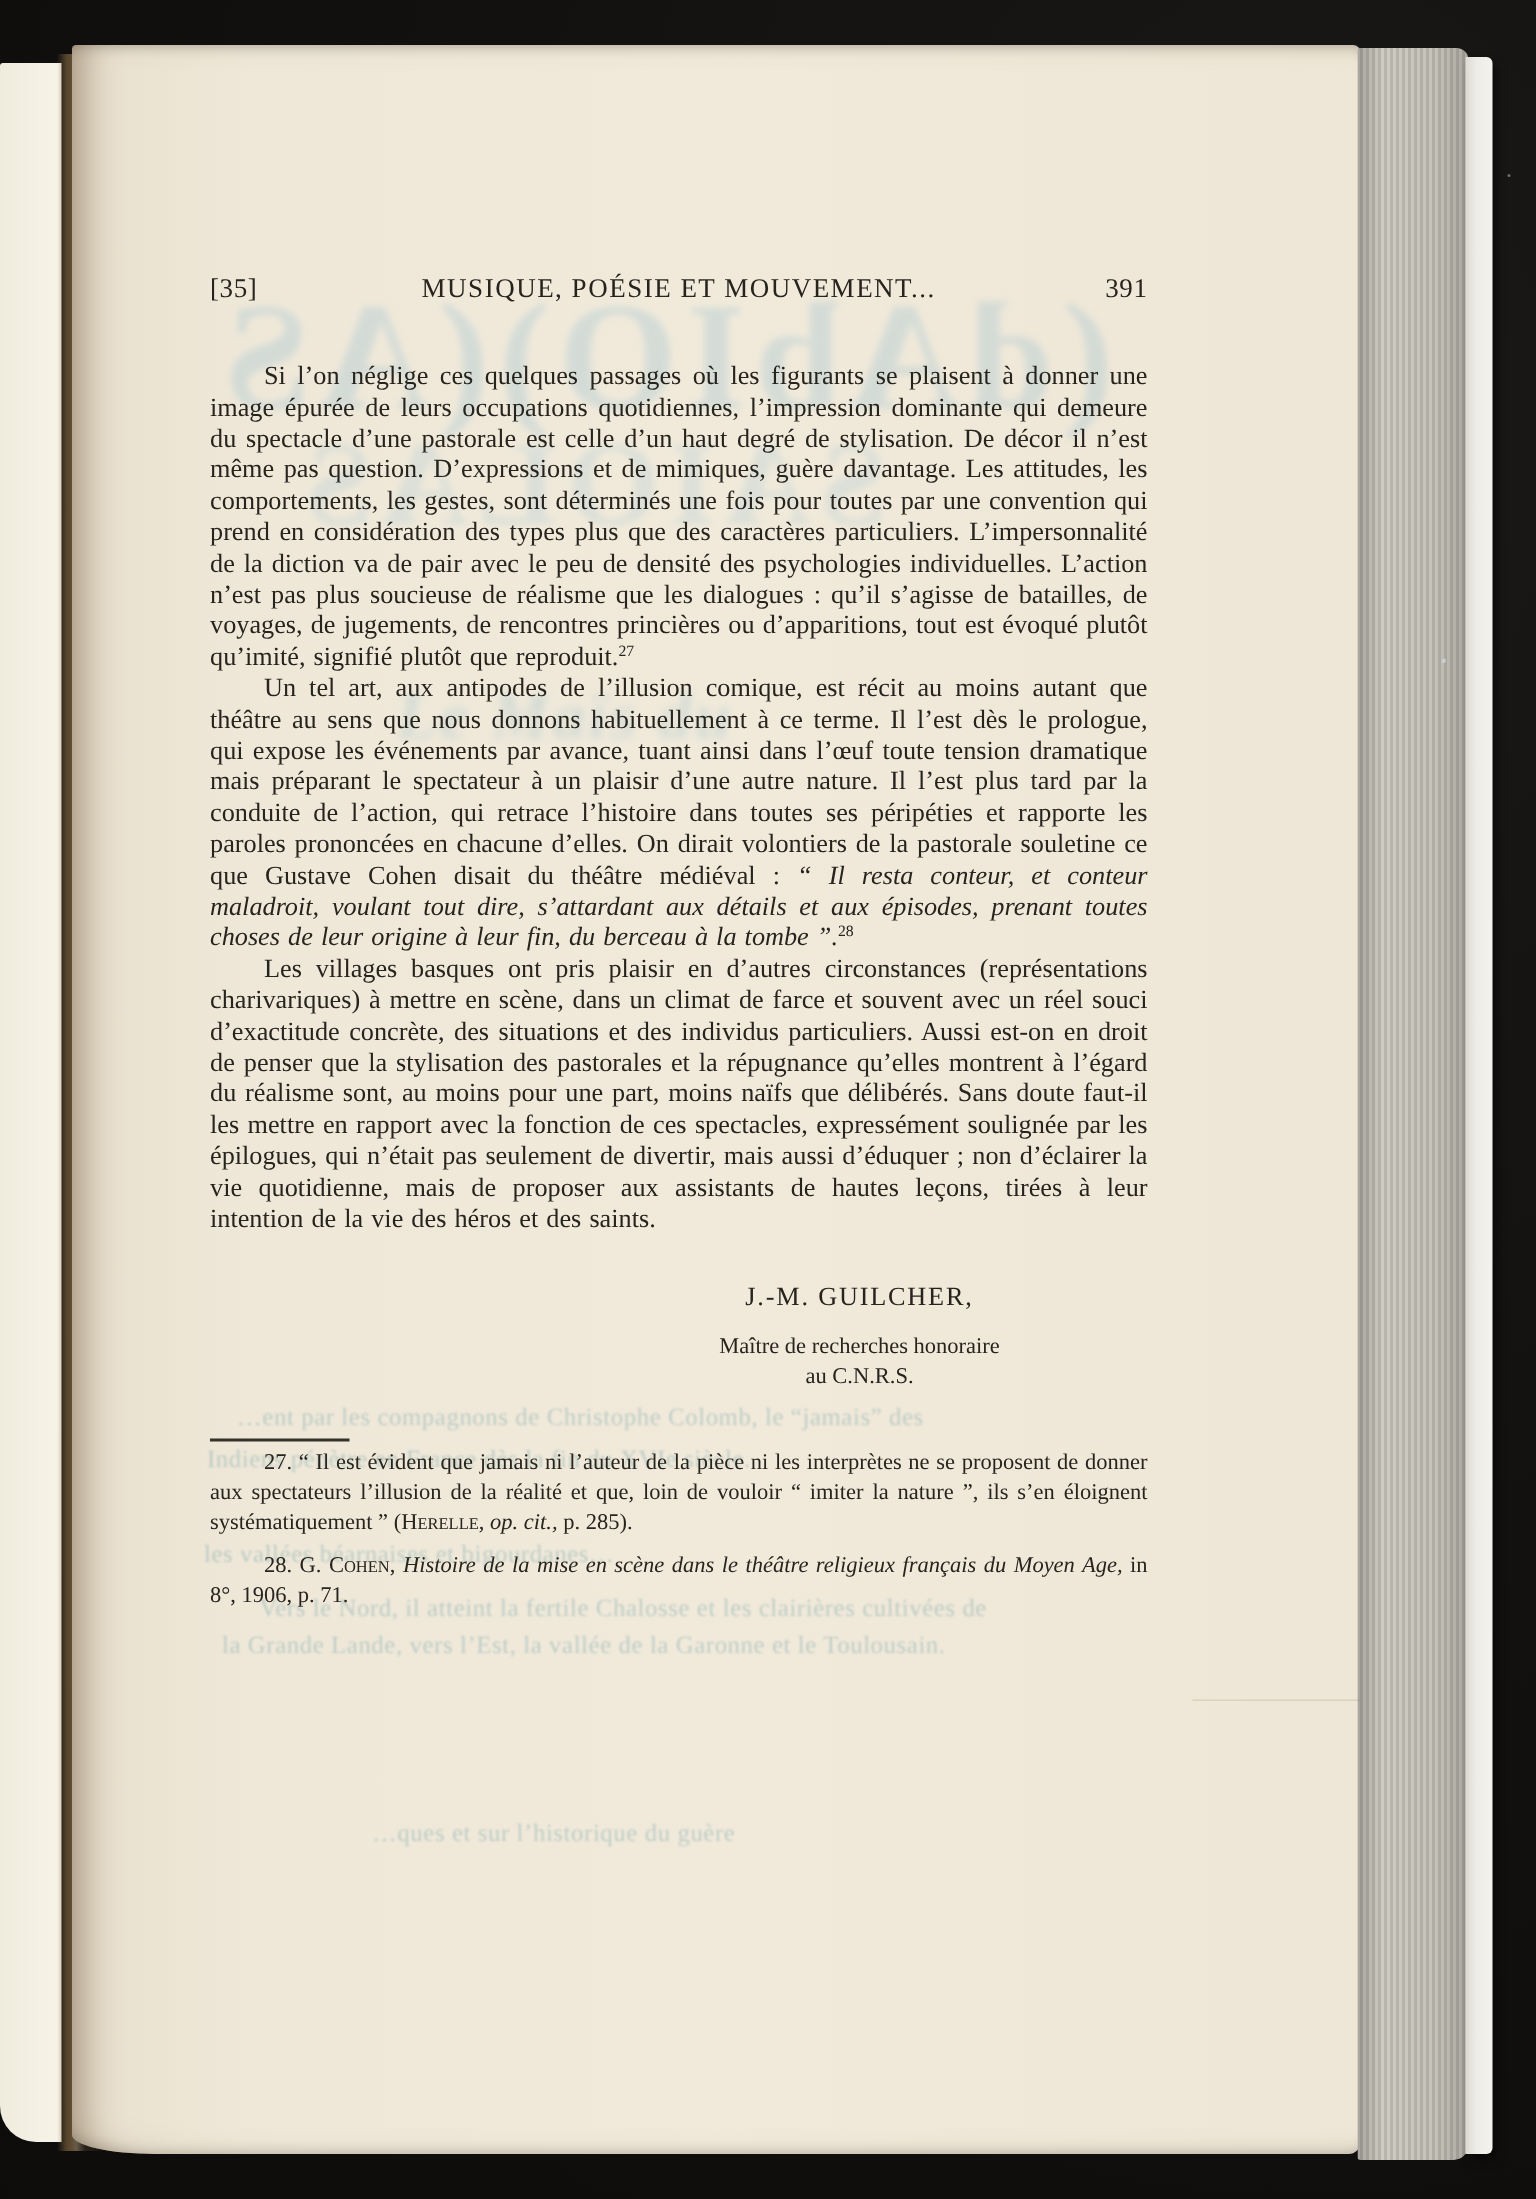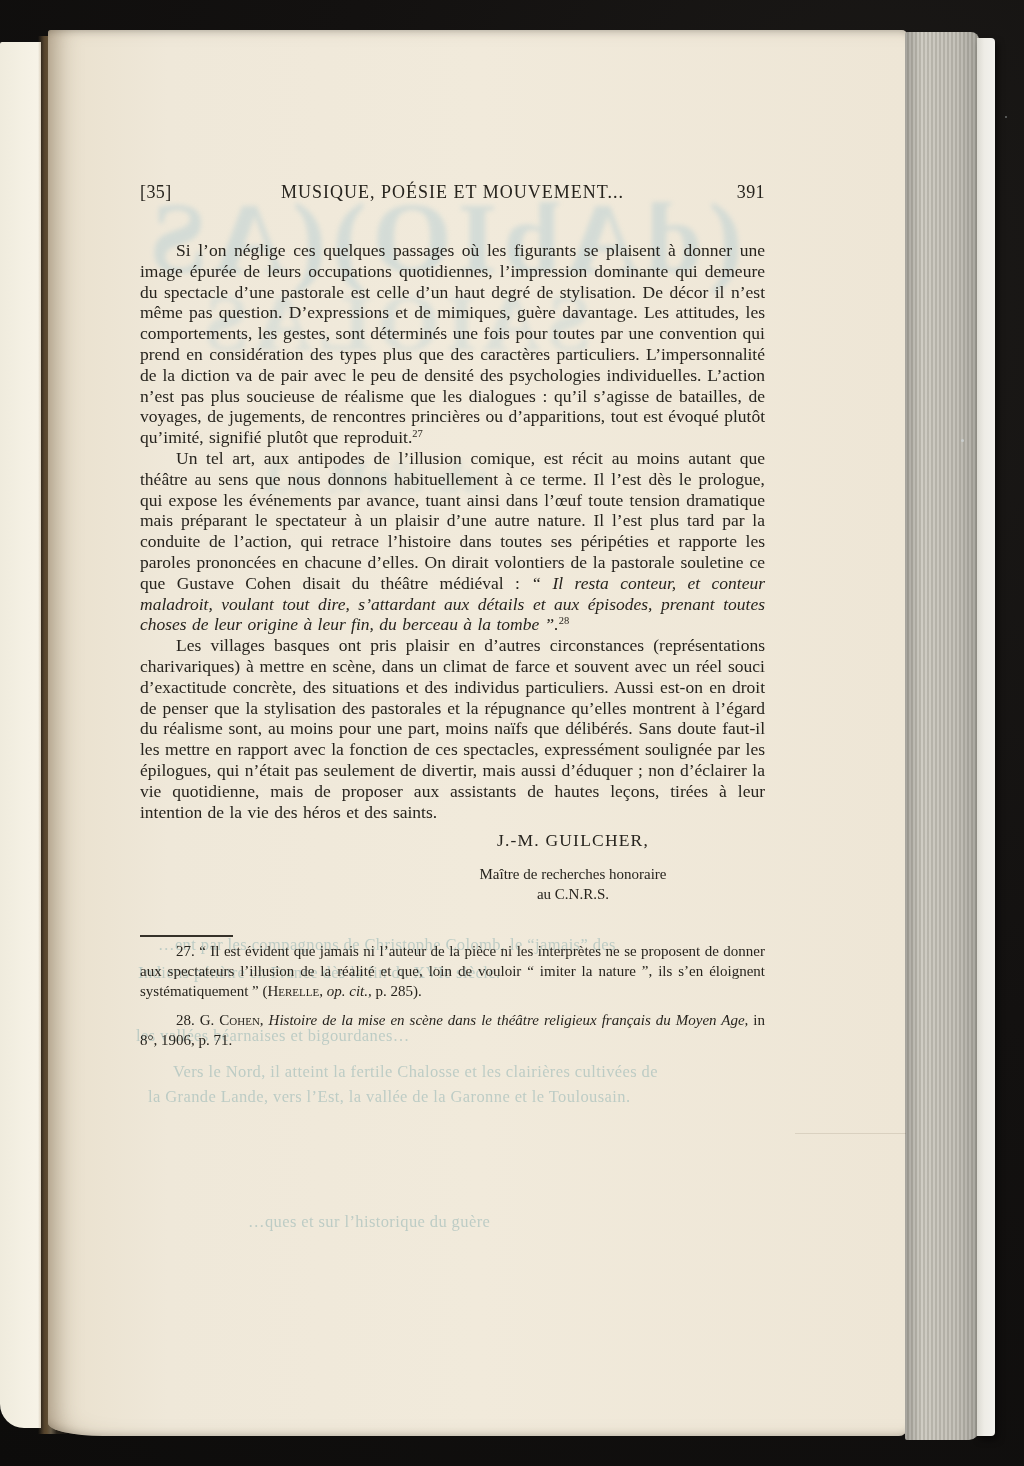--- a/index.html
+++ b/index.html
@@ -86,21 +86,21 @@
     font-size: 17.5px; line-height: 20.8px; text-align: justify;
     text-indent: 36px; word-spacing: 1px;
   }
   .body-text p.first { margin-top: 37px; }
   .body-text p + p { }
   .body-text sup, .footnotes sup {
     font-size: 10.5px; line-height: 0; vertical-align: 6px;
   }
   .sc { font-variant: small-caps; }
 
-  .signature { width: 360px; margin-left: 253px; margin-top: 8px; text-align: center; }
+  .signature { width: 360px; margin-left: 253px; margin-top: 32px; text-align: center; }
   .sig-name { font-size: 17.5px; letter-spacing: 1.2px; }
   .sig-role { font-size: 15px; margin-top: 13px; line-height: 20px; }
   .sig-role2 { font-size: 15px; line-height: 20px; }
 
   .footnote-rule { margin-top: 31px; width: 93px; height: 2px; background: #353129; }
   .footnotes { margin-top: 5px; }
   .footnotes p {
     font-size: 15px; line-height: 19.6px; text-align: justify; text-indent: 36px;
   }
   .footnotes p + p { margin-top: 10px; }

